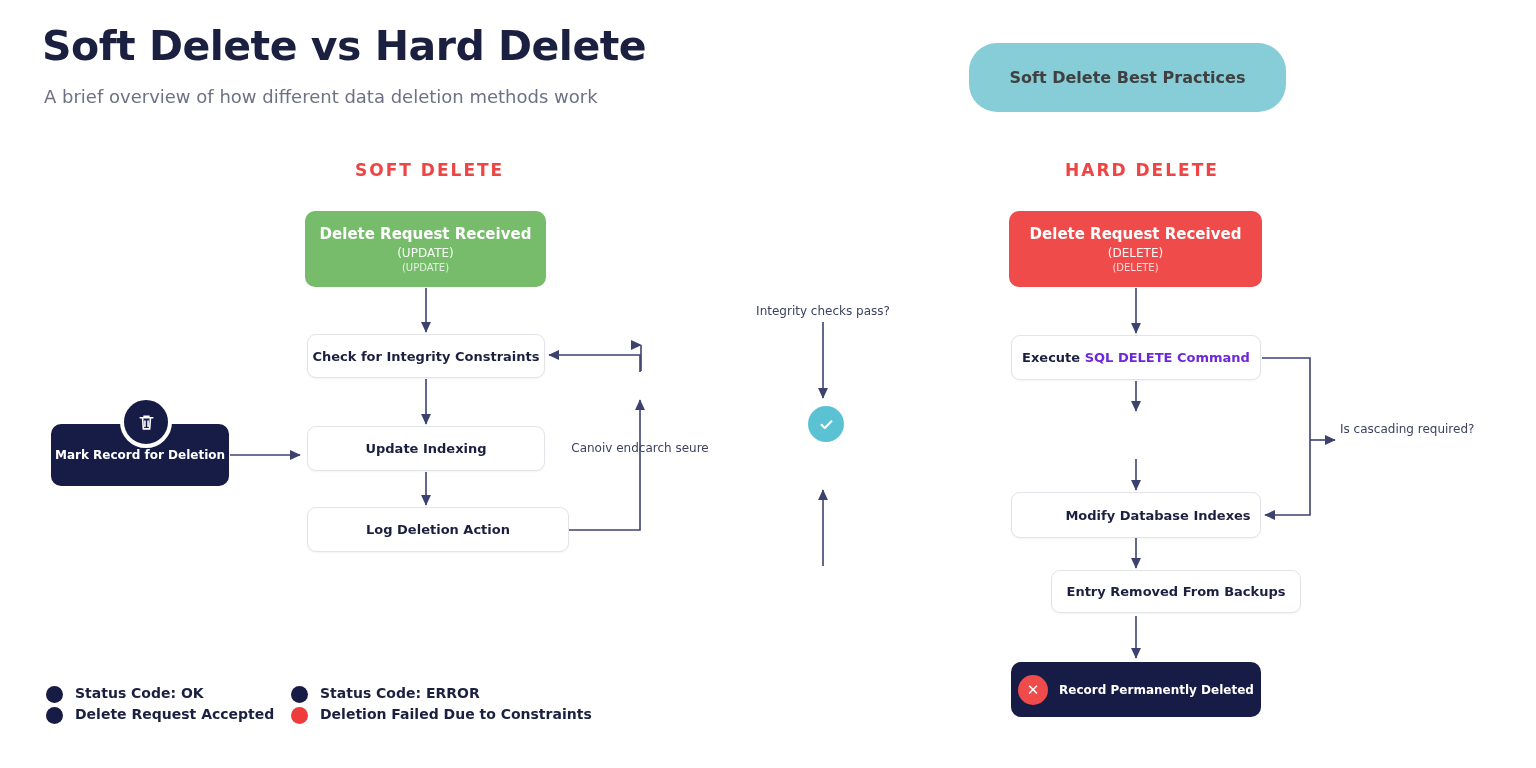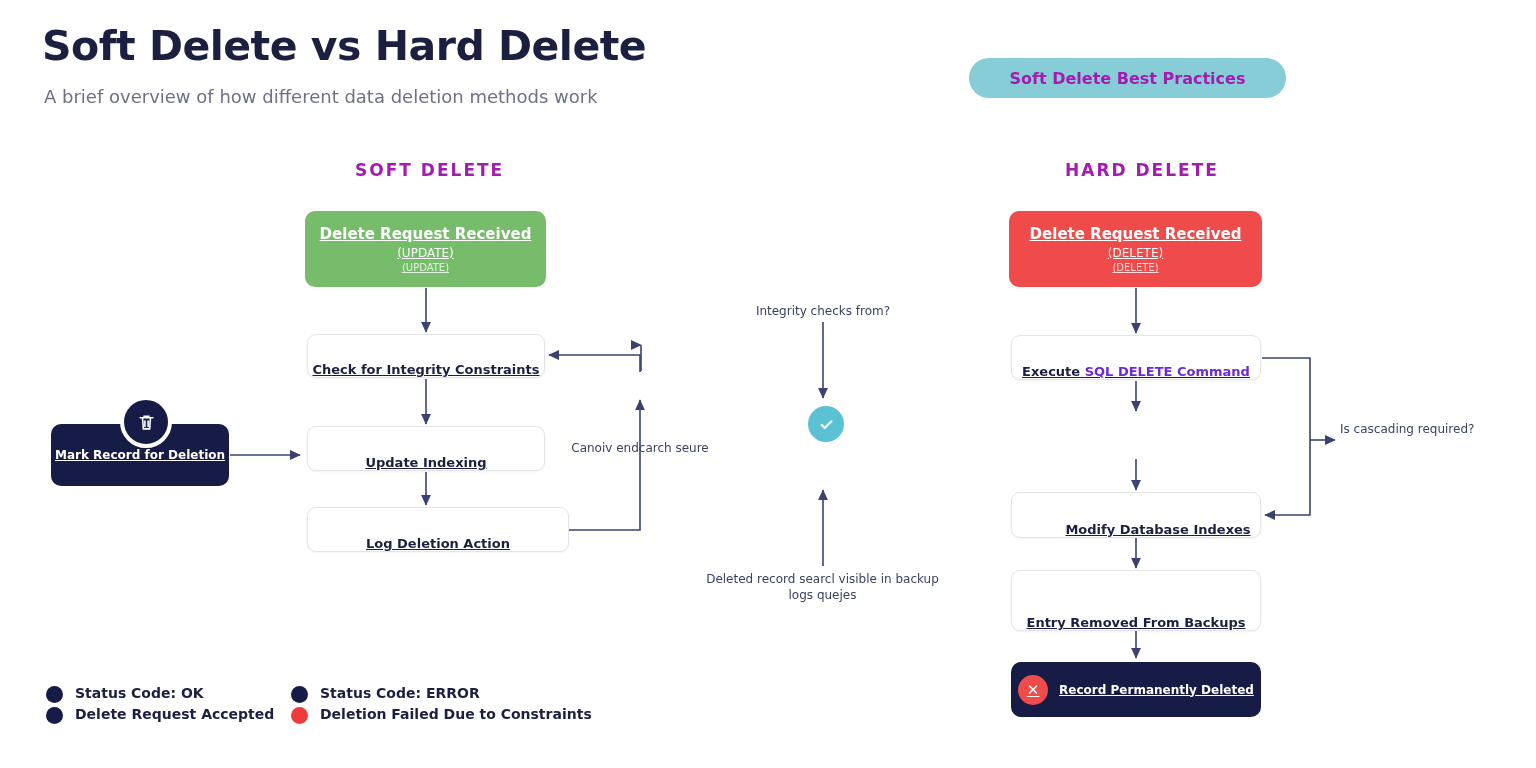--- a/index.html
+++ b/index.html
@@ -35,56 +35,55 @@
     position: absolute;
     left: 44px;
     top: 86px;
     font-size: 18px;
     color: #6d7183;
     white-space: nowrap;
   }
   .pill {
     position: absolute;
     left: 969px;
-    top: 58px;
+    top: 43px;
     width: 317px;
-    height: 40px;
+    height: 69px;
     border-radius: 28px;
     background: #86cdd8;
     display: flex;
     align-items: center;
     justify-content: center;
     font-size: 16px;
     font-weight: 700;
-    color: #a21caf;
+    color: #404040;
   }
 
   
   .col-head {
     position: absolute;
     font-size: 17px;
     font-weight: 700;
     letter-spacing: 2px;
-    color: #a21caf;
+    color: #ef4444;
     white-space: nowrap;
   }
   .col-head.soft { left: 355px; top: 160px; }
   .col-head.hard { left: 1065px; top: 160px; }
 
   
   .node {
     position: absolute;
     box-sizing: border-box;
     display: flex;
     flex-direction: column;
     align-items: center;
     justify-content: center;
     text-align: center;
     border-radius: 10px;
-    text-decoration: underline;
   }
   .node .line1 { font-weight: 700; }
   .node .line2 { font-size: 12px; margin-top: 3px; opacity: 0.95; }
   .node .line3 { font-size: 10px; margin-top: 2px; opacity: 0.8; }
 
   .node-start-soft {
     left: 305px; top: 211px; width: 241px; height: 76px;
     background: #76bc6a; color: #ffffff; font-size: 15px;
   }
   .node-start-hard {
@@ -93,30 +92,29 @@
   }
 
   .node-white {
     background: #ffffff;
     border: 1px solid #e2e4ea;
     box-shadow: 0 1px 2px rgba(27,32,64,0.05);
     font-size: 13px;
     font-weight: 600;
     color: #1b2040;
     border-radius: 9px;
-    justify-content: flex-end;
   }
   .s1 { left: 307px; top: 334px; width: 238px; height: 44px; }
   .s2 { left: 307px; top: 426px; width: 238px; height: 45px; }
   .s3 { left: 307px; top: 507px; width: 262px; height: 45px; }
 
   .h1 { left: 1011px; top: 335px; width: 250px; height: 45px; }
   .h2 { left: 1011px; top: 413px; width: 250px; height: 45px; }
   .h3 { left: 1011px; top: 492px; width: 250px; height: 46px; padding-left: 44px; }
-  .h4 { left: 1011px; top: 570px; width: 250px; height: 61px; }
+  .h4 { left: 1051px; top: 570px; width: 250px; height: 43px; }
 
   .sql-red { color: #6d28d9; font-weight: 700; }
 
   .node-dark {
     background: #171c46;
     color: #ffffff;
     font-size: 12px;
     font-weight: 600;
     border-radius: 10px;
   }
@@ -249,27 +247,26 @@
   </div>
   <div class="badge-circle trash-badge">
     <svg width="19" height="19" viewBox="0 0 24 24" fill="none" stroke="#ffffff" stroke-width="2" stroke-linecap="round">
       <path d="M4 6h16M9 6V4h6v2M7 6l1 14h8l1-14"></path>
       <path d="M10 10v7M14 10v7"></path>
     </svg>
   </div>
 
   <div class="annot annot-cannot">Canoiv endcarch seure</div>
 
-  <div class="annot annot-integrity">Integrity checks from?</div>
+  <div class="annot annot-integrity">Integrity checks pass?</div>
   <div class="badge-circle check-badge">
     <svg width="17" height="17" viewBox="0 0 24 24" fill="none" stroke="#ffffff" stroke-width="3" stroke-linecap="round" stroke-linejoin="round">
       <path d="M5 12.5l4.5 4.5L19 7.5"></path>
     </svg>
   </div>
-  <div class="annot annot-backup">Deleted record searcl visible in backup logs quejes</div>
 
   <div class="node node-start-hard">
     <span class="line1">Delete Request Received</span>
     <span class="line2">(DELETE)</span>
     <span class="line3">(DELETE)</span>
   </div>
 
   <div class="node node-white h1">
     <span>
       <span>Execute </span><span class="sql-red">SQL DELETE Command</span>

